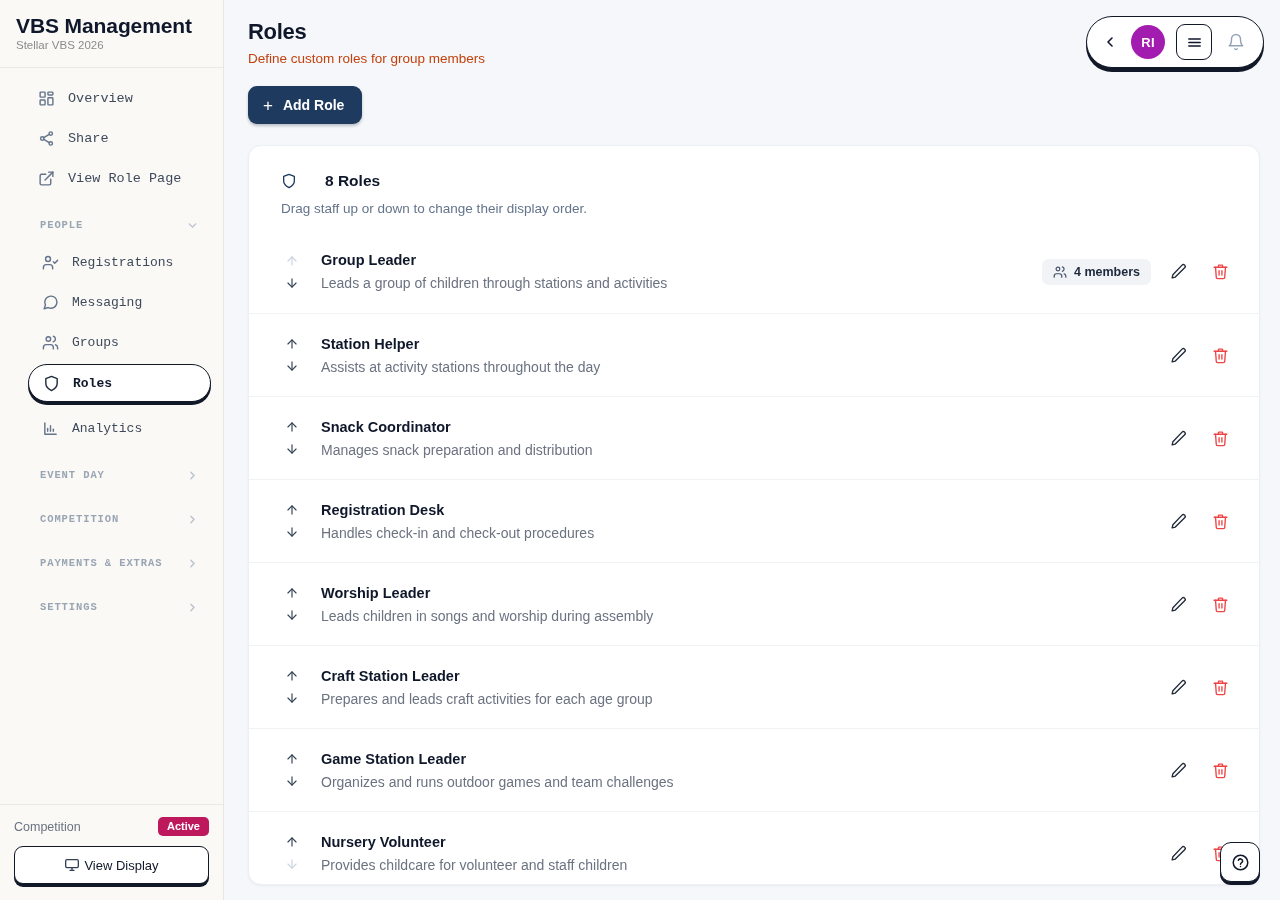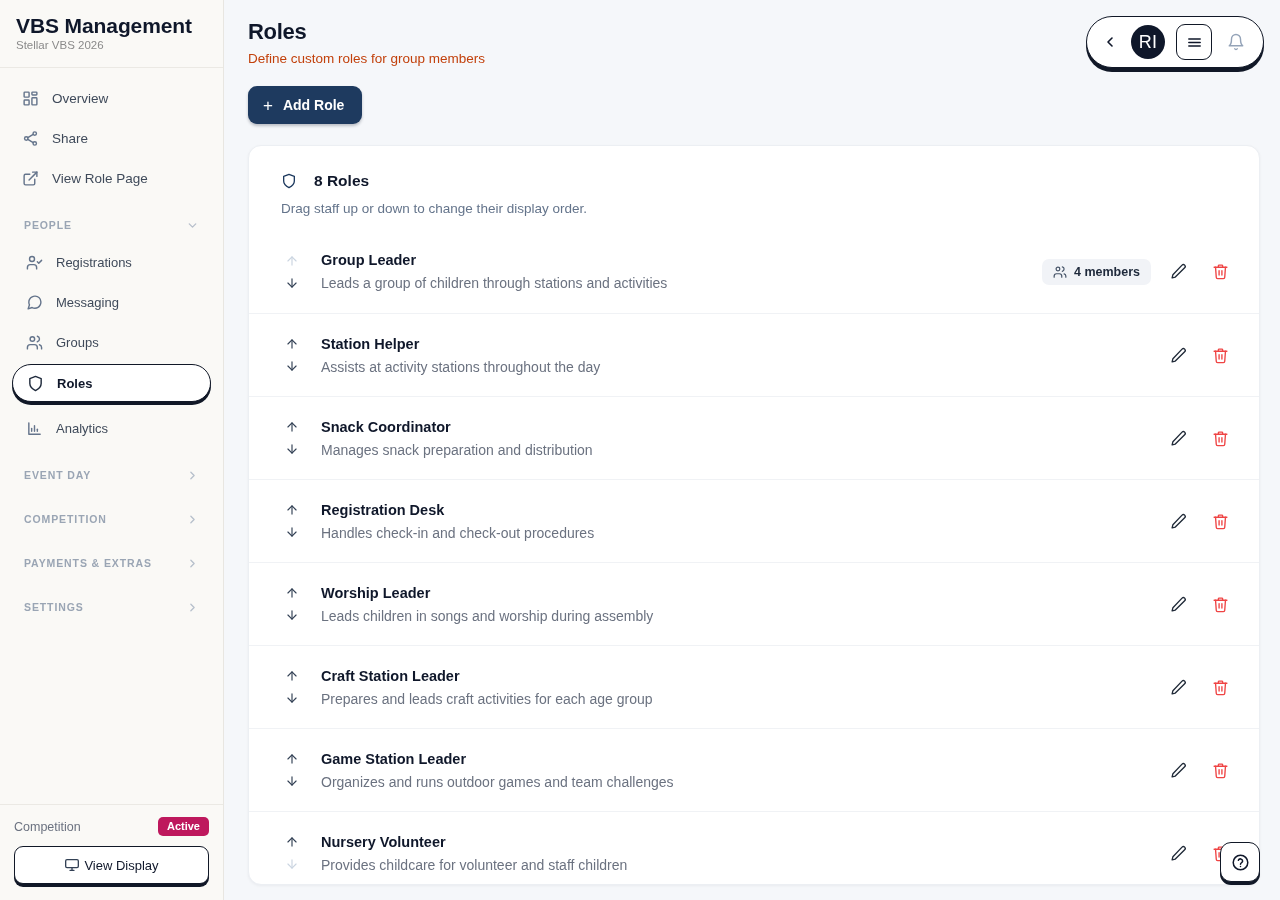--- a/index.html
+++ b/index.html
@@ -24,21 +24,21 @@
     padding: 16px 16px 14px 16px;
     border-bottom: 1px solid #ebe9e4;
   }
   .sb-brand-title {
     font-size: 21px; font-weight: bold; color: #0f172a;
     letter-spacing: -0.1px; line-height: 20px;
   }
   .sb-brand-sub {
     font-size: 11.5px; color: #8a8a8a; margin-top: 2px; line-height: 15px;
   }
-  .sb-nav { padding: 10px 12px 0 12px; flex: 1 1 auto; overflow: hidden; }
+  .sb-nav { padding: 10px 12px 0 28px; flex: 1 1 auto; overflow: hidden; font-family: Liberation Mono, monospace; }
   .nav-item {
     display: flex; align-items: center; gap: 13px;
     height: 40px; padding: 0 10px; border-radius: 9px;
     color: #3f4a5a; font-size: 13.5px;
     cursor: pointer;
   }
   .nav-item .ico { width: 17px; height: 17px; flex: 0 0 17px; display: block; color: #64748b; }
   .nav-item .ico svg { display:block; width: 17px; height: 17px; }
   .nav-item.sub { padding-left: 14px; font-size: 13px; }
   .nav-item.active {
@@ -117,21 +117,21 @@
     margin: 21px 20px 0 24px;
     background: #fff;
     border: 1px solid #eceff3;
     border-radius: 13px;
     box-shadow: 0 1px 3px rgba(16,24,40,0.05);
     overflow: hidden;
     height: 740px;
   }
   .card-head { padding: 26px 28px 0 32px; }
   .card-head-title {
-    display: flex; align-items: center; gap: 17px;
+    display: flex; align-items: center; gap: 28px;
     font-size: 15.5px; font-weight: bold; color: #0f172a;
   }
   .card-head-title .ico { width: 16px; height: 16px; color: #1e3a5f; }
   .card-head-title .ico svg { display:block; width:16px; height:16px; }
   .card-head-sub { font-size: 13.5px; color: #64748b; margin-top: 11px; }
 
   .roles-list { margin-top: 14px; }
   .role-row {
     display: flex; align-items: center;
     padding: 13px 24px 13px 32px;
@@ -186,23 +186,23 @@
     z-index: 5;
   }
   .tr-back {
     width: 26px; height: 26px; color: #0f172a;
     display: flex; align-items: center; justify-content: center;
     background: none; border: none; cursor: pointer; padding: 0;
   }
   .tr-back svg { display: block; width: 16px; height: 16px; }
   .tr-avatar {
     width: 34px; height: 34px; border-radius: 50%;
-    background: #0f172a; color: #fff;
+    background: #a21caf; color: #fff;
     display: flex; align-items: center; justify-content: center;
-    font-size: 18px; font-weight: normal; letter-spacing: 0.3px;
+    font-size: 13px; font-weight: bold; letter-spacing: 0.3px;
     margin: 0 4px; cursor: pointer;
   }
   .tr-menu {
     width: 36px; height: 36px;
     border: 1.8px solid #111827; border-radius: 9px;
     background: #fff; color: #0f172a;
     display: flex; align-items: center; justify-content: center;
     cursor: pointer; padding: 0; margin: 0 3px;
   }
   .tr-menu svg { display: block; width: 17px; height: 17px; }

